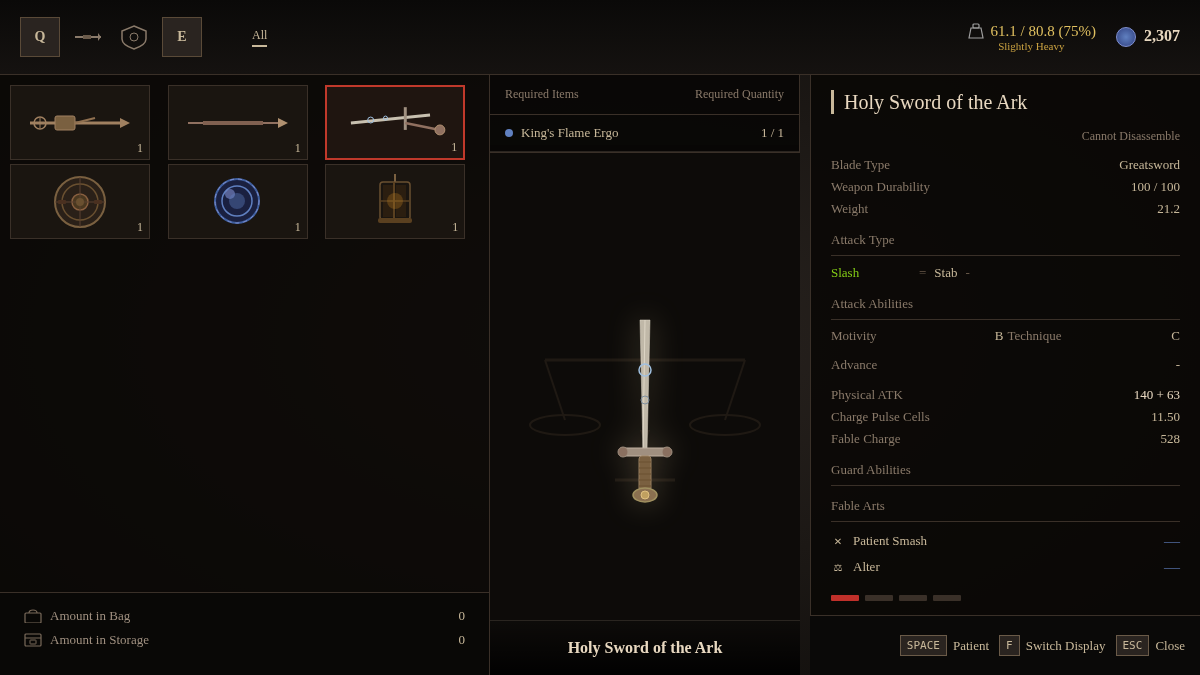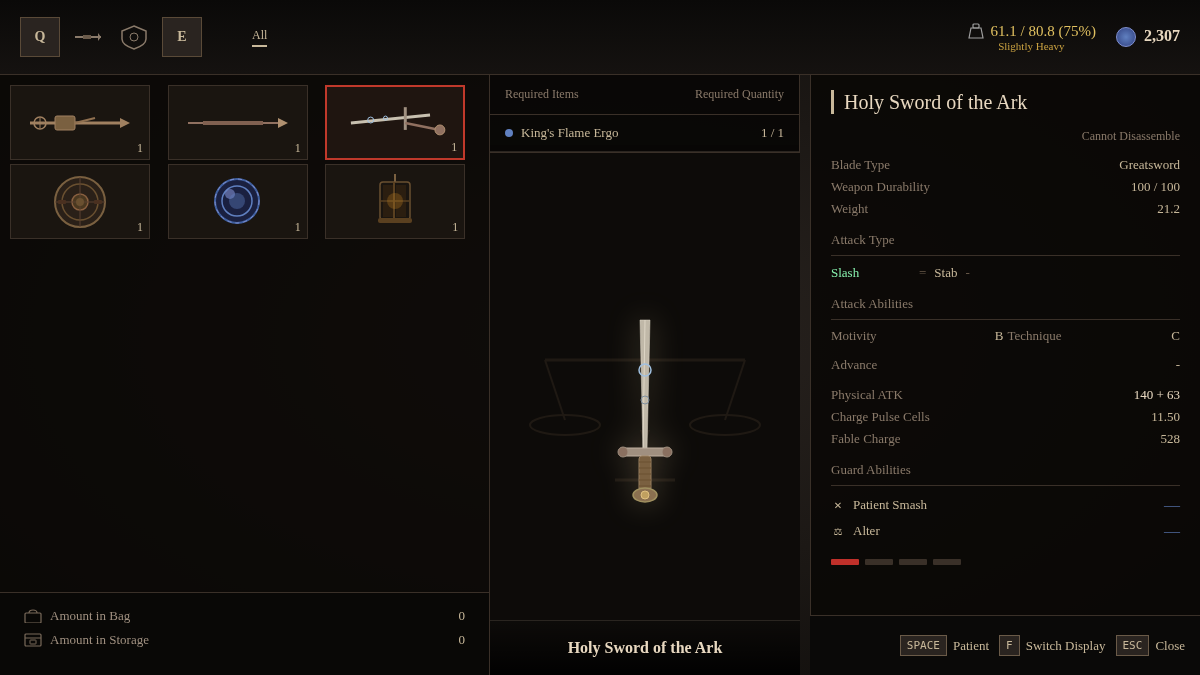--- a/index.html
+++ b/index.html
@@ -311,21 +311,21 @@
 
     .attack-type-row {
       display: flex;
       align-items: center;
       gap: 8px;
       font-size: 13px;
       padding: 3px 0;
     }
 
     .attack-type-label {
-      color: #86efac;
+      color: #84cc16;
       width: 80px;
     }
 
     .attack-type-value {
       color: #c8b89a;
     }
 
     .attack-type-sep {
       color: #6a5a4a;
     }
@@ -733,20 +733,21 @@
       <span class="stat-label">Charge Pulse Cells</span>
       <span class="stat-value">11.50</span>
     </div>
     <div class="stat-row">
       <span class="stat-label">Fable Charge</span>
       <span class="stat-value">528</span>
     </div>
 
     <div class="section-title">Guard Abilities</div>
 
+    <div class="section-title">Fable Arts</div>
     <div class="fable-art-row">
       <div class="fable-art-name">
         <span class="fable-icon">✕</span>
         <span>Patient Smash</span>
       </div>
       <div class="fable-dash">—</div>
     </div>
     <div class="fable-art-row">
       <div class="fable-art-name">
         <span class="fable-icon">⚖</span>

